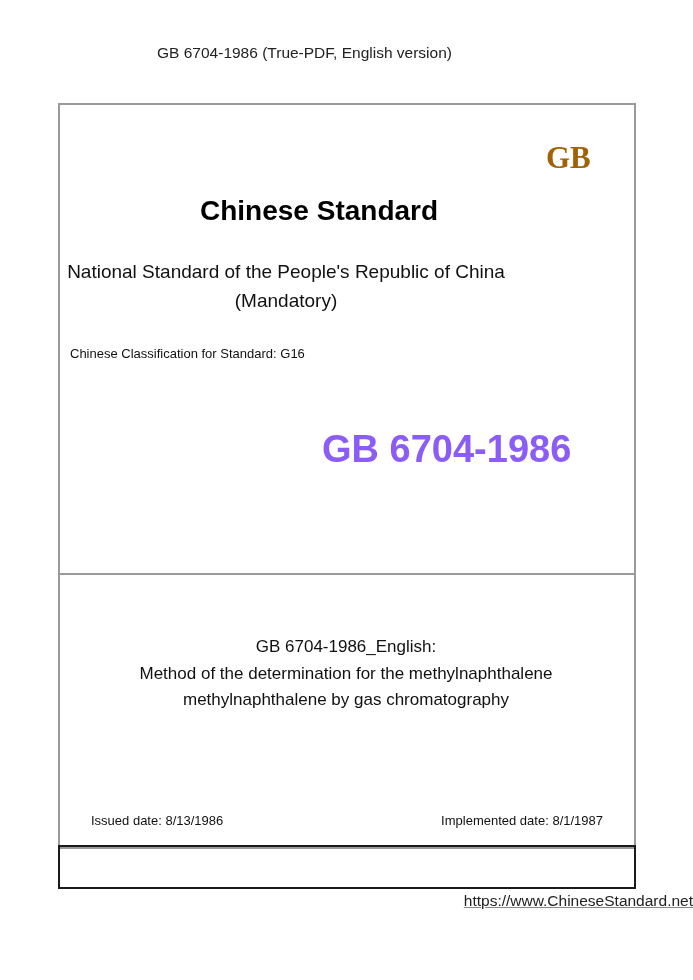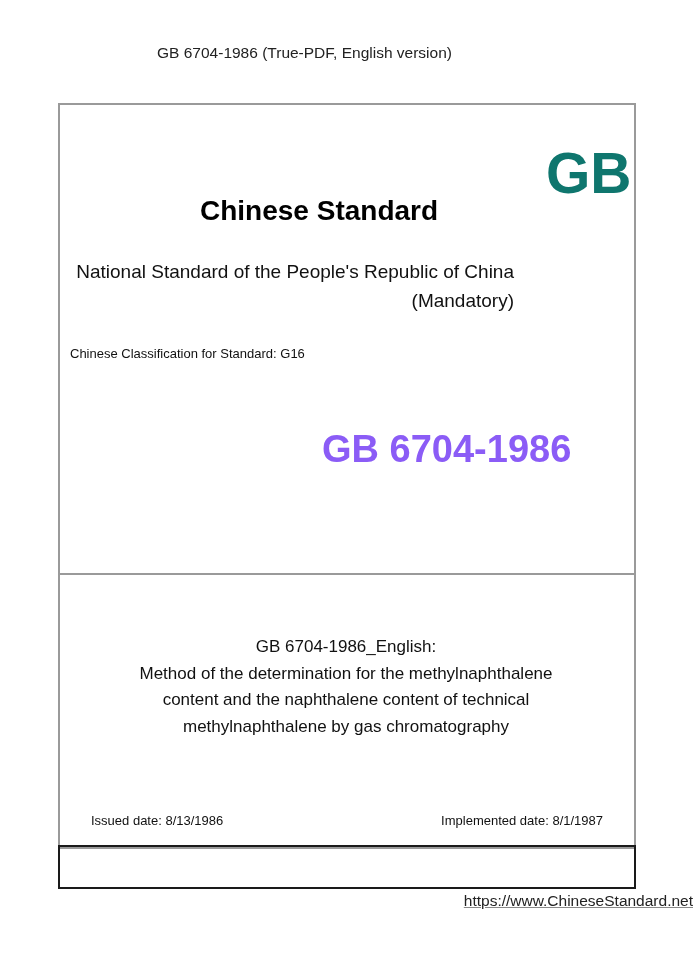--- a/index.html
+++ b/index.html
@@ -20,24 +20,24 @@
     left: 58px; top: 573px; width: 576px; height: 2px; background: #9a9a9a;
   }
   .bottom-box {
     left: 58px; top: 845px; width: 574px; height: 40px;
     border: 2px solid #1a1a1a; box-sizing: content-box;
   }
   .cs-title {
     left: 200px; top: 155px; font-size: 28px; font-weight: bold; color: #000; margin-top: 40px;
   }
   .gb-mark {
-    left: 546px; top: 140px; font-size: 57px; font-weight: bold; color: #0f766e;
+    left: 546px; top: 140px; font-size: 31px; font-weight: bold; color: #a16207; font-family: Liberation Serif, serif;
   }
   .national {
-    left: 58px; width: 456px; top: 257px; text-align: right;
+    left: 58px; width: 456px; top: 257px; text-align: center;
     font-size: 19px; line-height: 29px; color: #111;
   }
   .classification {
     left: 70px; top: 346px; font-size: 13px; color: #111;
   }
   .std-number {
     left: 322px; top: 428px; font-size: 38px; font-weight: bold; color: #8b5cf6;
   }
   .doc-title {
     left: 58px; width: 576px; top: 634px; text-align: center;
@@ -72,20 +72,19 @@
   <div>(Mandatory)</div>
 </div>
 
 <div class="abs classification">Chinese Classification for Standard: G16</div>
 
 <div class="abs std-number">GB 6704-1986</div>
 
 <div class="abs doc-title">
   <div>GB 6704-1986_English:</div>
   <div>Method of the determination for the methylnaphthalene</div>
-  <div>content and the naphthalene content of technical</div>
   <div>methylnaphthalene by gas chromatography</div>
 </div>
 
 <div class="abs issued">Issued date: 8/13/1986</div>
 <div class="abs implemented">Implemented date: 8/1/1987</div>
 
 <div class="abs footer-link">https://www.ChineseStandard.net</div>
 
 </body></html>

